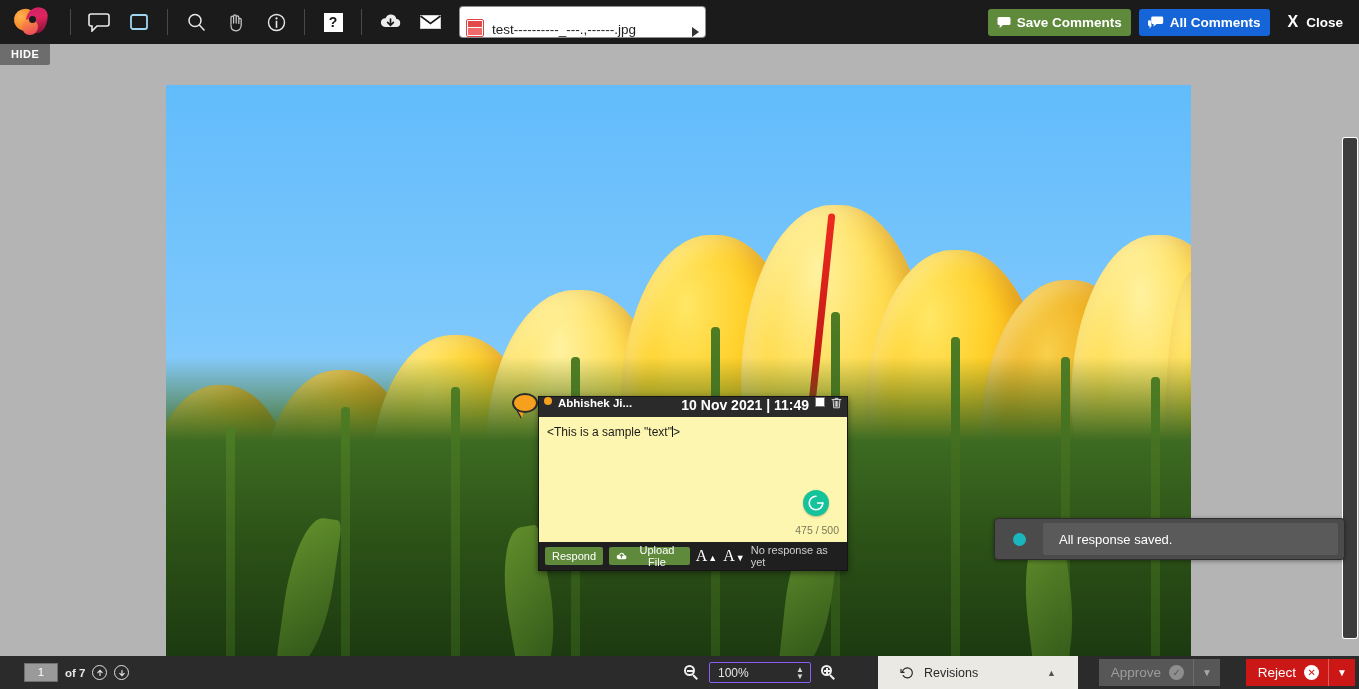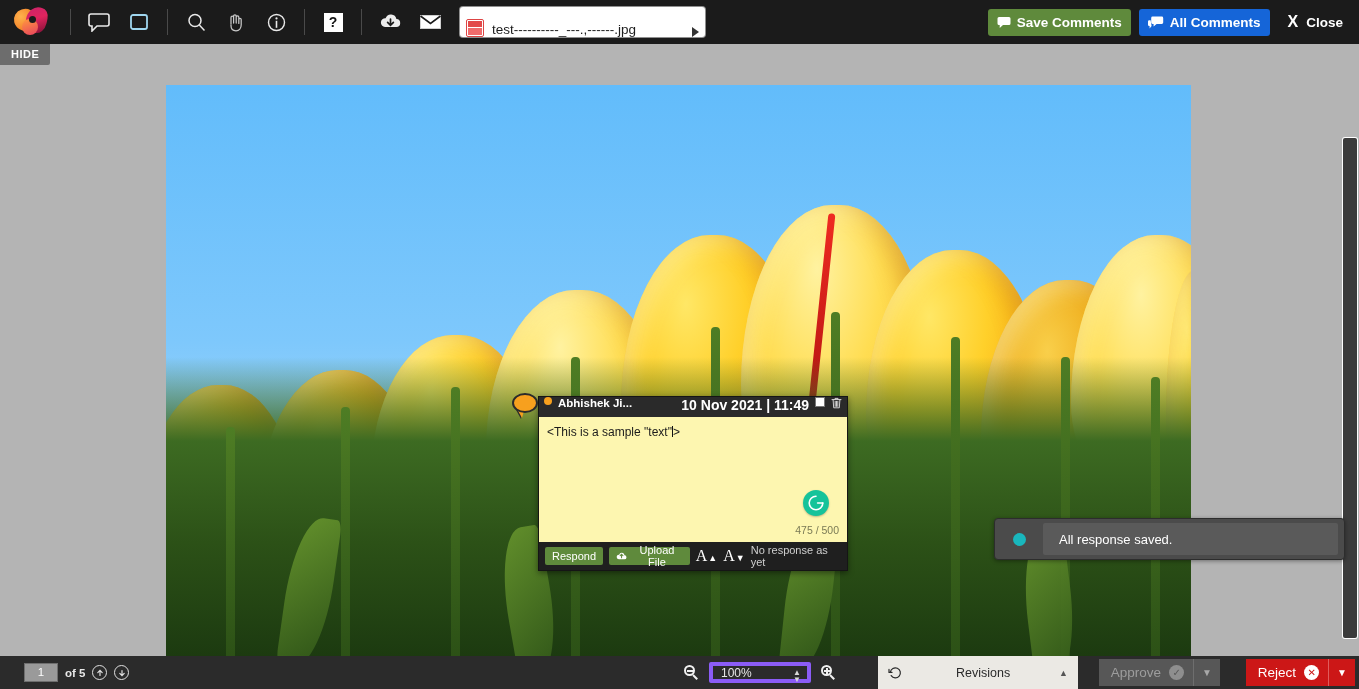--- a/index.html
+++ b/index.html
@@ -273,32 +273,32 @@
     background: #f0f0f0; transform: rotate(45deg); transform-origin: left center;
   }
   .maglass .pm {
     position: absolute; left: 2.5px; top: 4.5px; width: 6px; height: 2px; background: #f0f0f0;
   }
   .maglass .pmv {
     position: absolute; left: 4.5px; top: 2.5px; width: 2px; height: 6px; background: #f0f0f0;
   }
   #zoom-select {
     width: 102px; height: 21px; background: #2b2b2b; color: #e6e6e6;
-    border: 4px solid #8b5cf6; border-radius: 2px; font-size: 12px;
+    border: 1px solid #8b5cf6; border-radius: 2px; font-size: 12px;
     padding-left: 8px; cursor: pointer;
     display: flex; align-items: center; position: relative;
   }
   #zoom-select .spin {
     position: absolute; right: 6px; top: 3px; color: #d8d8d8; font-size: 8px; line-height: 7px; text-align:center;
   }
 
   #revisions {
     position: absolute; left: 878px; bottom: 0; width: 200px; height: 33px;
     background: #ebe9e4; color: #2a2a2a; display: flex; align-items: center;
-    padding: 0 10px; font-size: 12.5px; cursor: pointer; gap: 44px;
+    padding: 0 22px; font-size: 12.5px; cursor: pointer;
   }
   #rev-icon { margin-right: 10px; font-size: 13px; }
   #rev-caret { margin-left: auto; font-size: 9px; color: #555; }
 
   #approve {
     position: absolute; right: 139px; bottom: 3px; height: 27px;
     background: #575757; color: #9d9d9d; display: flex; align-items: center;
     font-size: 13.5px; cursor: default;
   }
   #approve .lbl { padding: 0 8px 0 12px; }
@@ -530,21 +530,21 @@
 
     <div id="vscroll">
       <div id="vthumb"></div>
     </div>
   </div>
 
   <div id="bottombar">
 
     <div id="page-nav">
       <div id="page-num">1</div>
-      <div id="page-of">of 5</div>
+      <div id="page-of">of 7</div>
       <div class="circbtn">
         <svg width="8" height="8" viewBox="0 0 8 8">
             <path d="M4 6.5V1.6M1.8 3.6L4 1.4l2.2 2.2" fill="none" stroke="#e0e0e0" stroke-width="1.2" stroke-linecap="round"></path>
           </svg>
       </div>
       <div class="circbtn">
         <svg width="8" height="8" viewBox="0 0 8 8">
             <path d="M4 1.5v4.9M1.8 4.4L4 6.6l2.2-2.2" fill="none" stroke="#e0e0e0" stroke-width="1.2" stroke-linecap="round"></path>
           </svg>
       </div>

